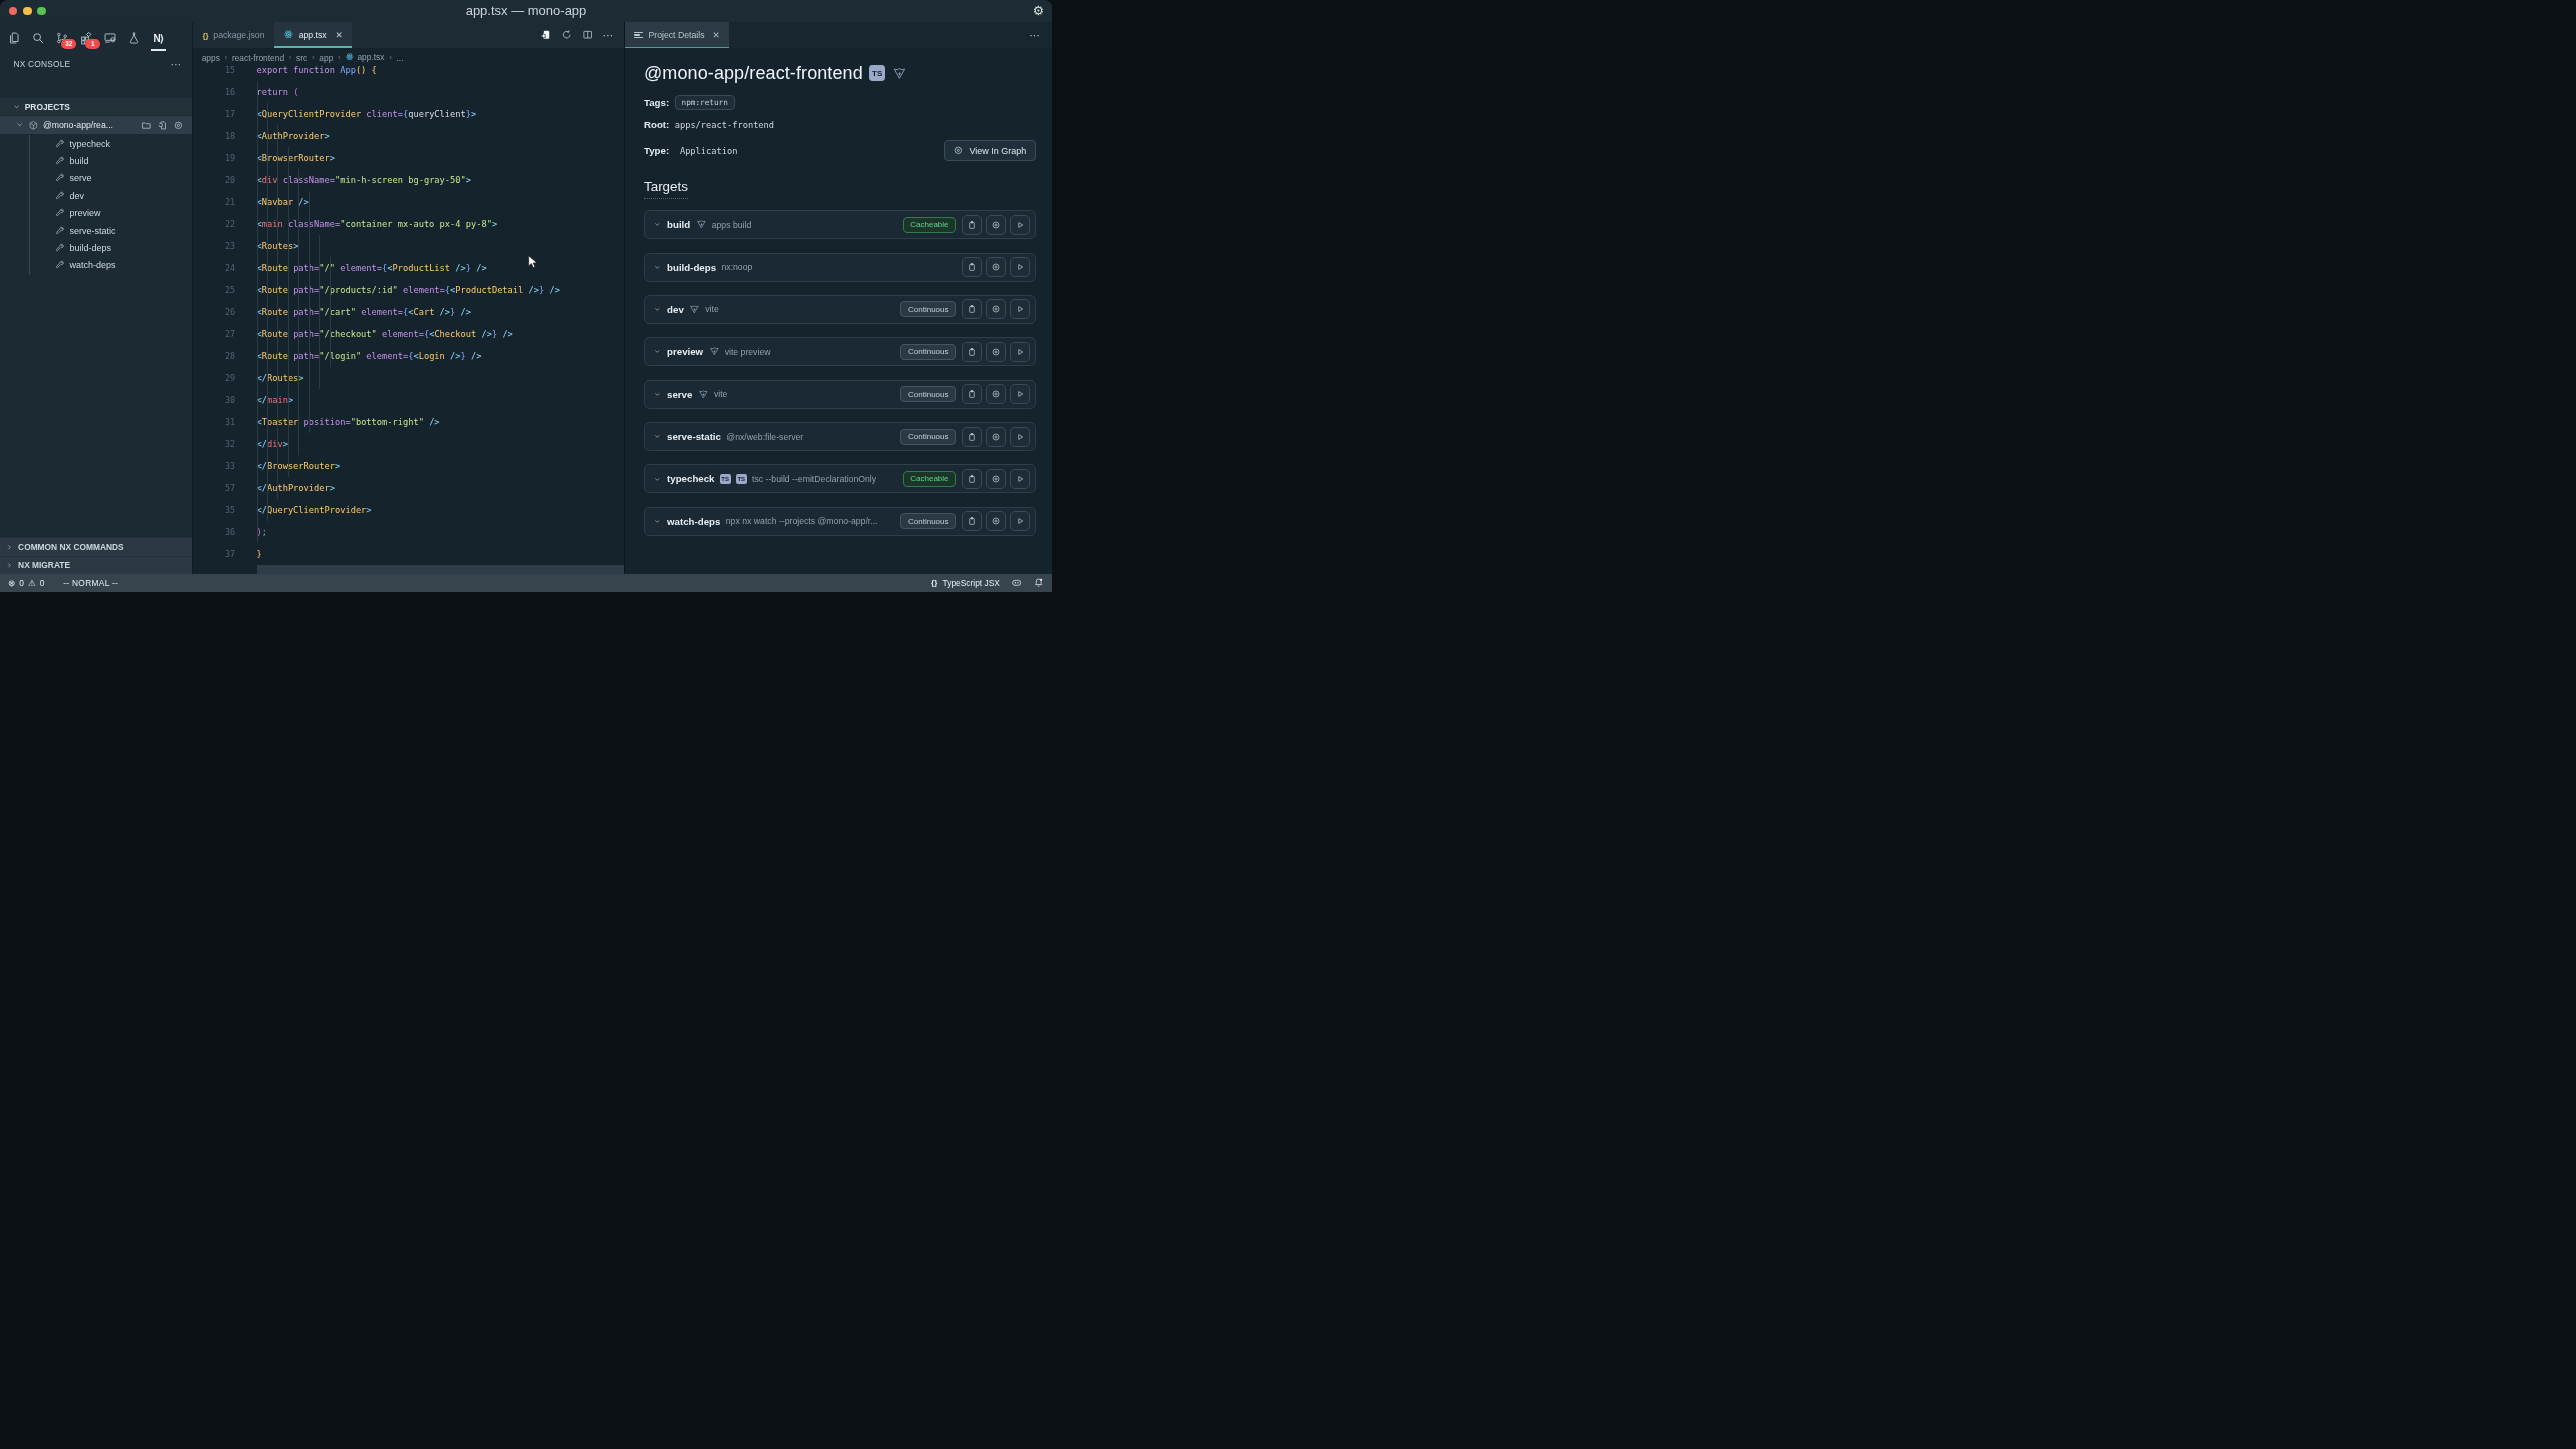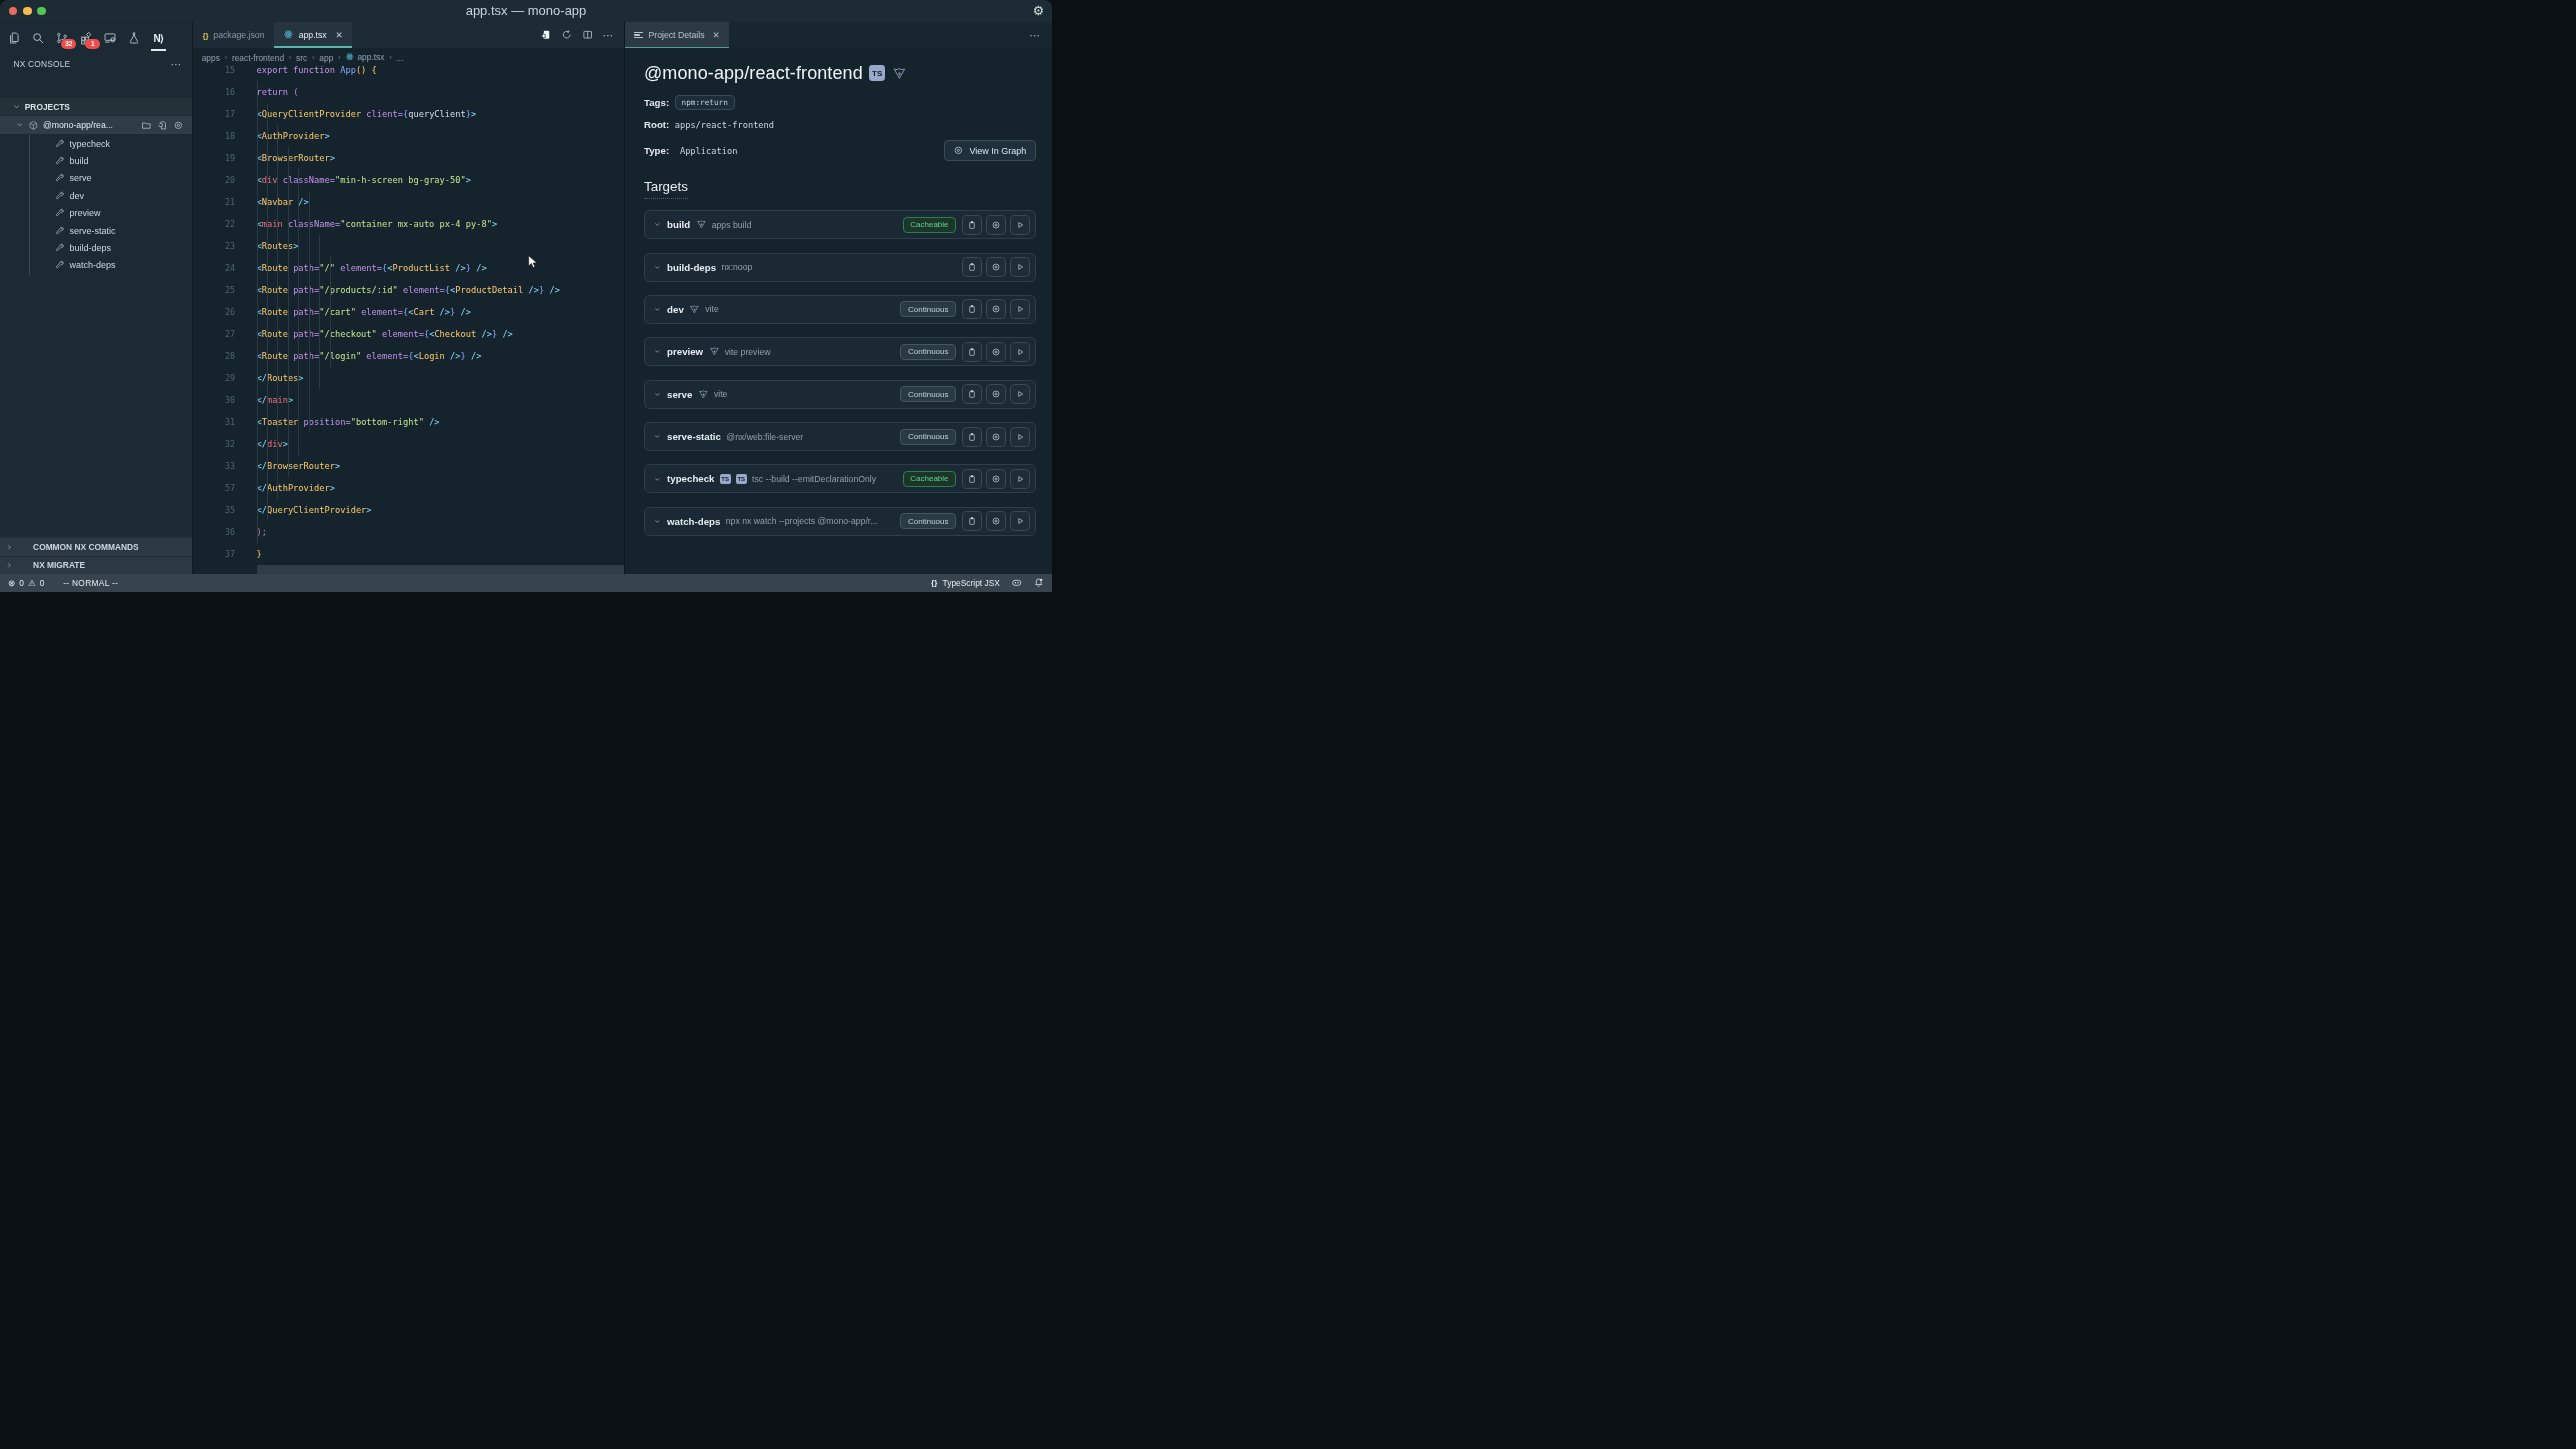--- a/index.html
+++ b/index.html
@@ -41,21 +41,21 @@
   #project-row .spacer{flex:1}
   #project-row .pr-actions{display:flex;gap:5.4px;padding-right:8px;color:#c3cfd7;}
   #project-row .pr-actions svg{width:10.7px;height:10.7px;}
   .chev{color:#9fb0ba;display:flex;}
   .chev svg{width:9.4px;height:9.4px;}
   #task-list{position:absolute;left:0;top:113px;right:0;}
   .task-row{height:17.4px;display:flex;align-items:center;gap:5.4px;padding-left:54px;font-size:9px;color:#cfd9e0;}
   .task-row svg{width:10px;height:10px;color:#b9c6ce;flex:0 0 auto;}
   #indent-guide{position:absolute;left:29px;top:113px;width:0.7px;height:140px;background:#3a4a54;}
   #side-sections{position:absolute;left:0;bottom:0;right:0;}
-  .side-section{height:17.4px;background:#2c3944;border-top:0.7px solid #22303a;display:flex;align-items:center;gap:19px;
+  .side-section{height:17.4px;background:#2c3944;border-top:0.7px solid #22303a;display:flex;align-items:center;gap:4px;
                 padding-left:5.4px;font-weight:bold;font-size:8.4px;color:#ccd6dd;}
   .side-section svg{width:8.7px;height:8.7px;color:#aab8c1;}
 
   
   #tabbar{position:absolute;left:0;top:0;right:0;height:26px;background:#1d2b34;display:flex;align-items:stretch;}
   .tab{display:flex;align-items:center;gap:4.7px;padding:0 9.4px;font-size:8.7px;color:#8699a5;position:relative;}
   .tab .ticon{font-size:8px;font-weight:bold;color:#d8c15a;}
   .tab.active{background:#26343f;color:#e6edf2;}
   .tab.active:after{content:"";position:absolute;left:0;right:0;bottom:0;height:1.7px;background:#58b7ab;}
   .tab .close{color:#b9c6cd;font-size:8.7px;margin-left:4px;}

